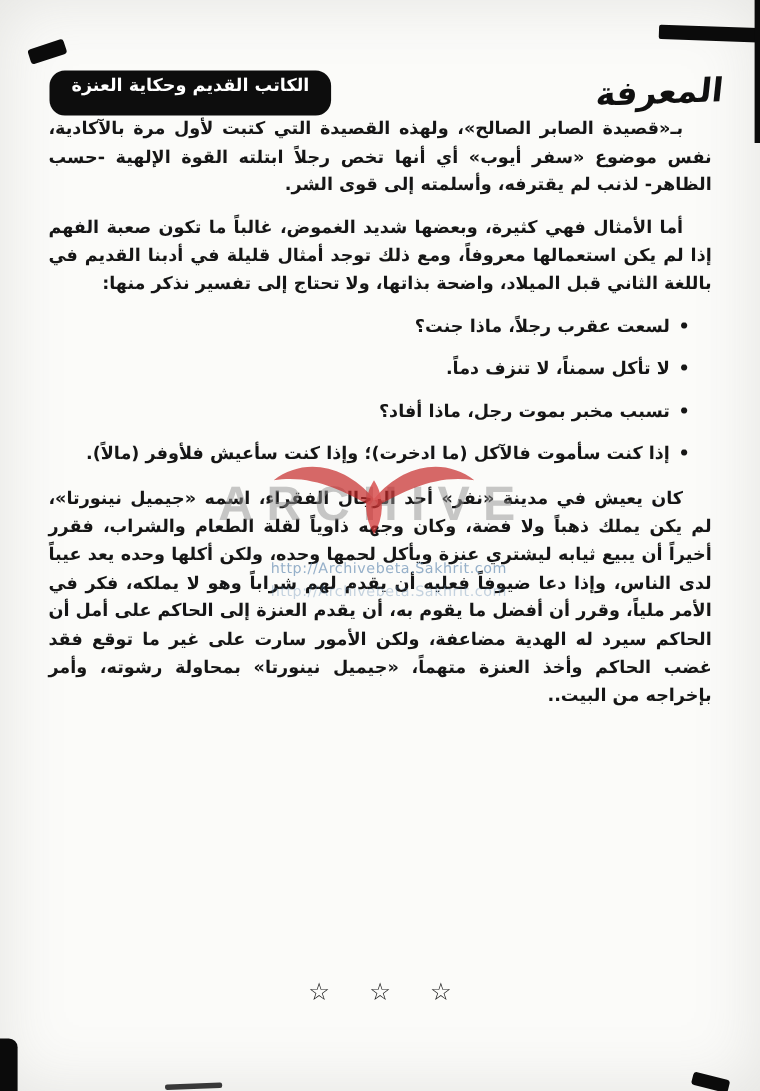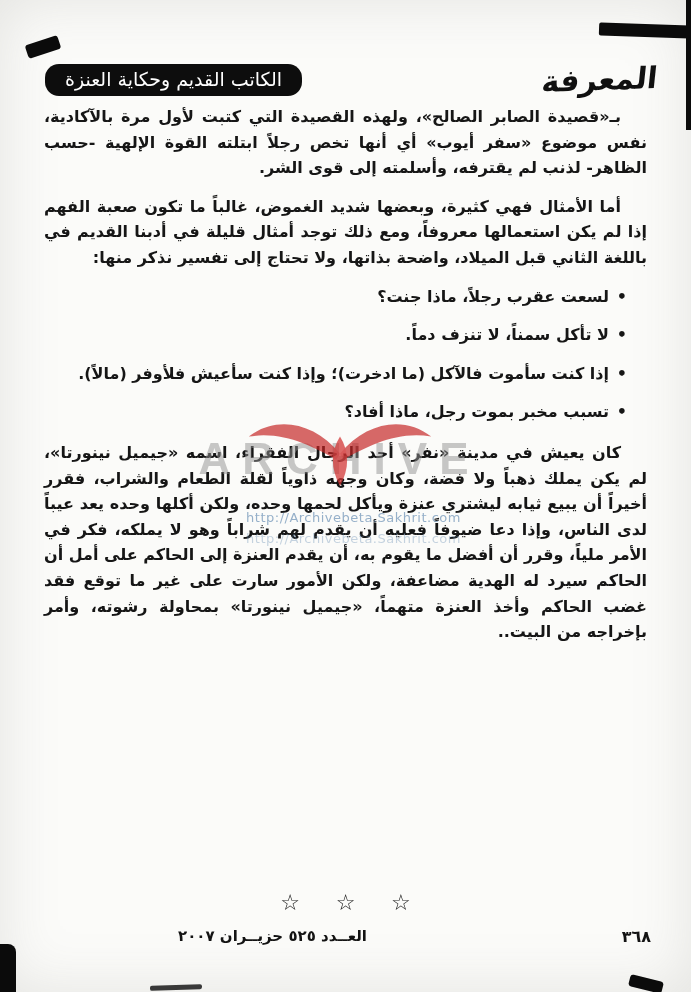--- a/index.html
+++ b/index.html
@@ -21,22 +21,22 @@
   .a-br{right:28px;bottom:2px;width:34px;height:12px;transform:rotate(14deg);border-radius:3px;}
   .a-bm{left:150px;bottom:2px;width:52px;height:5px;transform:rotate(-2deg);border-radius:2px;opacity:.8;}
 
   .page-header{
     position:absolute;top:64px;left:45px;right:34px;
     display:flex;justify-content:space-between;align-items:center;
   }
   .title-badge{
     background:#0d0d0d;color:#fff;
     border-radius:14px;
-    padding:4px 20px 6px;
-    font-size:19px;font-weight:normal;
+    padding:4px 20px 18px;
+    font-size:16px;font-weight:bold;
     letter-spacing:.3px;
     direction:rtl;
   }
   .logo{
     font-size:30px;font-weight:900;color:#101010;
     transform:skewX(-8deg) rotate(-2deg);
     direction:rtl;
     line-height:1;
   }
 
@@ -108,37 +108,33 @@
       <span>المعرفة</span>
     </div>
   </header>
 
   <main class="body-text">
     <p class="para">بـ«قصيدة الصابر الصالح»، ولهذه القصيدة التي كتبت لأول مرة بالآكادية، نفس موضوع «سفر أيوب» أي أنها تخص رجلاً ابتلته القوة الإلهية -حسب الظاهر- لذنب لم يقترفه، وأسلمته إلى قوى الشر.</p>
     <p class="para">أما الأمثال فهي كثيرة، وبعضها شديد الغموض، غالباً ما تكون صعبة الفهم إذا لم يكن استعمالها معروفاً، ومع ذلك توجد أمثال قليلة في أدبنا القديم في باللغة الثاني قبل الميلاد، واضحة بذاتها، ولا تحتاج إلى تفسير نذكر منها:</p>
     <ul class="bullets">
       <li>لسعت عقرب رجلاً، ماذا جنت؟</li>
       <li>لا تأكل سمناً، لا تنزف دماً.</li>
+      <li>تسبب مخبر بموت رجل، ماذا أفاد؟</li>
       <li>إذا كنت سأموت فالآكل (ما ادخرت)؛ وإذا كنت سأعيش فلأوفر (مالاً).</li>
-      <li>تسبب مخبر بموت رجل، ماذا أفاد؟</li>
     </ul>
     <p class="para">كان يعيش في مدينة «نفر» أحد الرجال الفقراء، اسمه «جيميل نينورتا»، لم يكن يملك ذهباً ولا فضة، وكان وجهه ذاوياً لقلة الطعام والشراب، فقرر أخيراً أن يبيع ثيابه ليشتري عنزة ويأكل لحمها وحده، ولكن أكلها وحده يعد عيباً لدى الناس، وإذا دعا ضيوفاً فعليه أن يقدم لهم شراباً وهو لا يملكه، فكر في الأمر ملياً، وقرر أن أفضل ما يقوم به، أن يقدم العنزة إلى الحاكم على أمل أن الحاكم سيرد له الهدية مضاعفة، ولكن الأمور سارت على غير ما توقع فقد غضب الحاكم وأخذ العنزة متهماً، «جيميل نينورتا» بمحاولة رشوته، وأمر بإخراجه من البيت..</p>
   </main>
 
   <div class="watermark">
     <svg class="wm-logo" width="190" height="88" viewBox="0 0 200 92">
       <path d="M100 52 C72 18 32 12 4 34 C40 28 70 44 96 58 Z" fill="#c42323" opacity="0.85"></path>
       <path d="M100 52 C128 18 168 12 196 34 C160 28 130 44 104 58 Z" fill="#c42323" opacity="0.85"></path>
       <path d="M100 34 C90 50 90 68 100 86 C110 68 110 50 100 34 Z" fill="#d23030" opacity="0.9"></path>
     </svg>
     <div class="wm-text">ARCHIVE</div>
     <div class="wm-url">http://Archivebeta.Sakhrit.com</div>
     <div class="wm-url wm-url2">http://Archivebeta.Sakhrit.com</div>
   </div>
 
   <div class="stars">☆ ☆ ☆</div>
 
-  <footer class="page-footer">
-    <span class="issue">العــدد ٥٢٥ حزيــران ٢٠٠٧</span>
-    <span class="pagenum">٣٦٨</span>
-  </footer>
 
 </div>
 
 </body></html>

